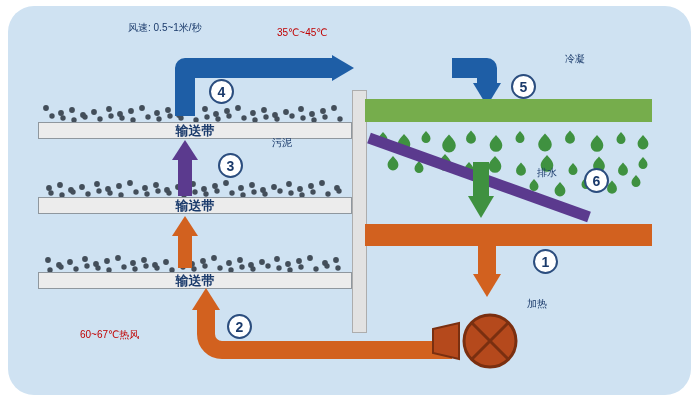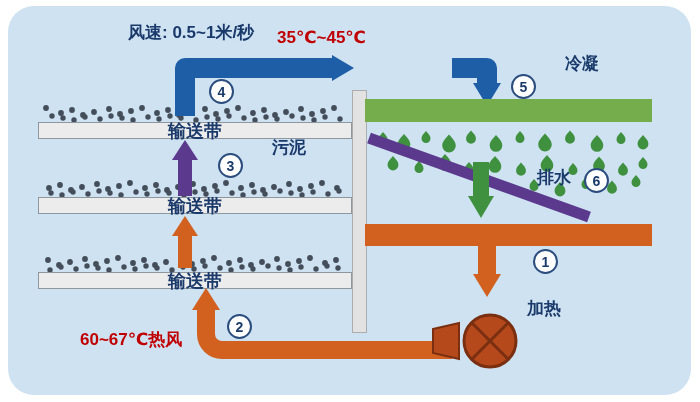--- a/index.html
+++ b/index.html
@@ -2,26 +2,26 @@
 <html><head>
 <meta charset="utf-8">
 <style>
   html,body{margin:0;padding:0;background:#ffffff;}
   .stage{position:relative;width:700px;height:402px;background:#ffffff;overflow:hidden;
          font-family:"Liberation Sans","DejaVu Sans",sans-serif;}
   .panel{position:absolute;left:8px;top:6px;width:683px;height:389px;
          background:#cfe2f2;border-radius:26px;z-index:0;}
   .belt{position:absolute;left:38px;width:312px;height:15px;background:#ececec;
         border:1px solid #8f979e;z-index:1;display:flex;align-items:center;justify-content:center;}
-  .belt span{font-size:18px;font-weight:bold;color:#1a3a6b;}
+  .belt span{font-size:13px;font-weight:bold;color:#1a3a6b;}
   .dots{position:absolute;left:38px;width:312px;height:20px;z-index:1;}
   .separator{position:absolute;left:352px;top:90px;width:15px;height:243px;
              background:#e2e2e2;border:1px solid #adadad;z-index:1;box-sizing:border-box;}
   svg.overlay{position:absolute;left:0;top:0;z-index:2;pointer-events:none;}
-  .lbl{position:absolute;font-size:17px;font-weight:bold;color:#1a3a6b;white-space:nowrap;z-index:3;}
+  .lbl{position:absolute;font-size:10px;font-weight:normal;color:#1a3a6b;white-space:nowrap;z-index:3;}
   .red{color:#c00000;}
   .step{position:absolute;width:25px;height:25px;border-radius:50%;background:#ffffff;
         border:2px solid #2b4d7e;color:#1a3a6b;font-size:14px;font-weight:bold;
         display:flex;align-items:center;justify-content:center;z-index:3;box-sizing:border-box;}
 </style>
 </head>
 <body>
 
 <div class="stage">
   <div class="panel"></div>

